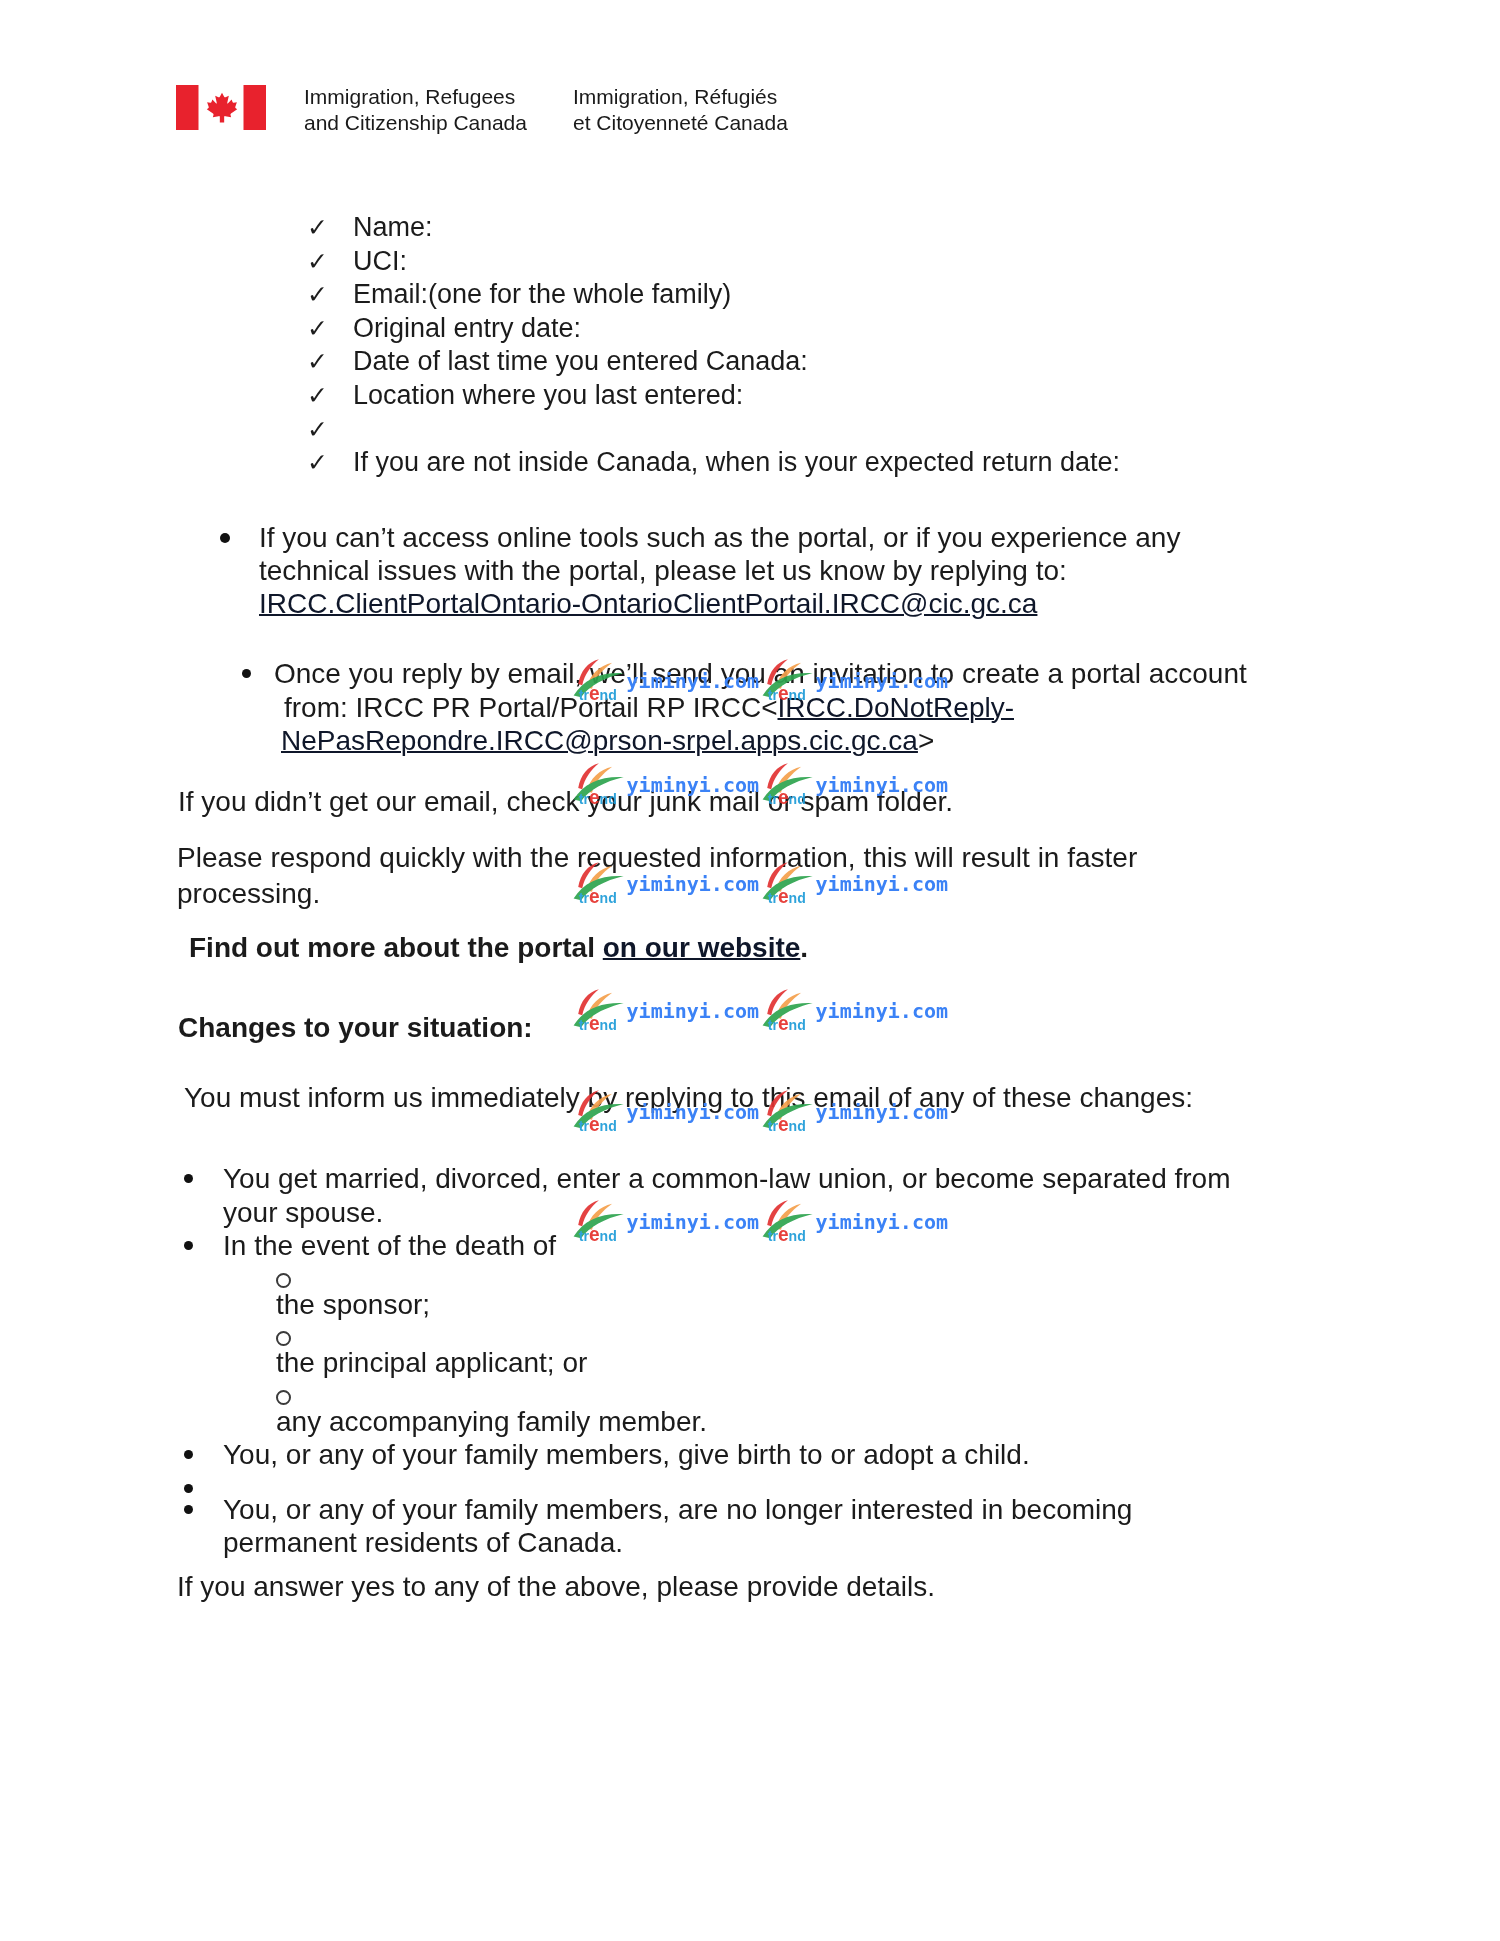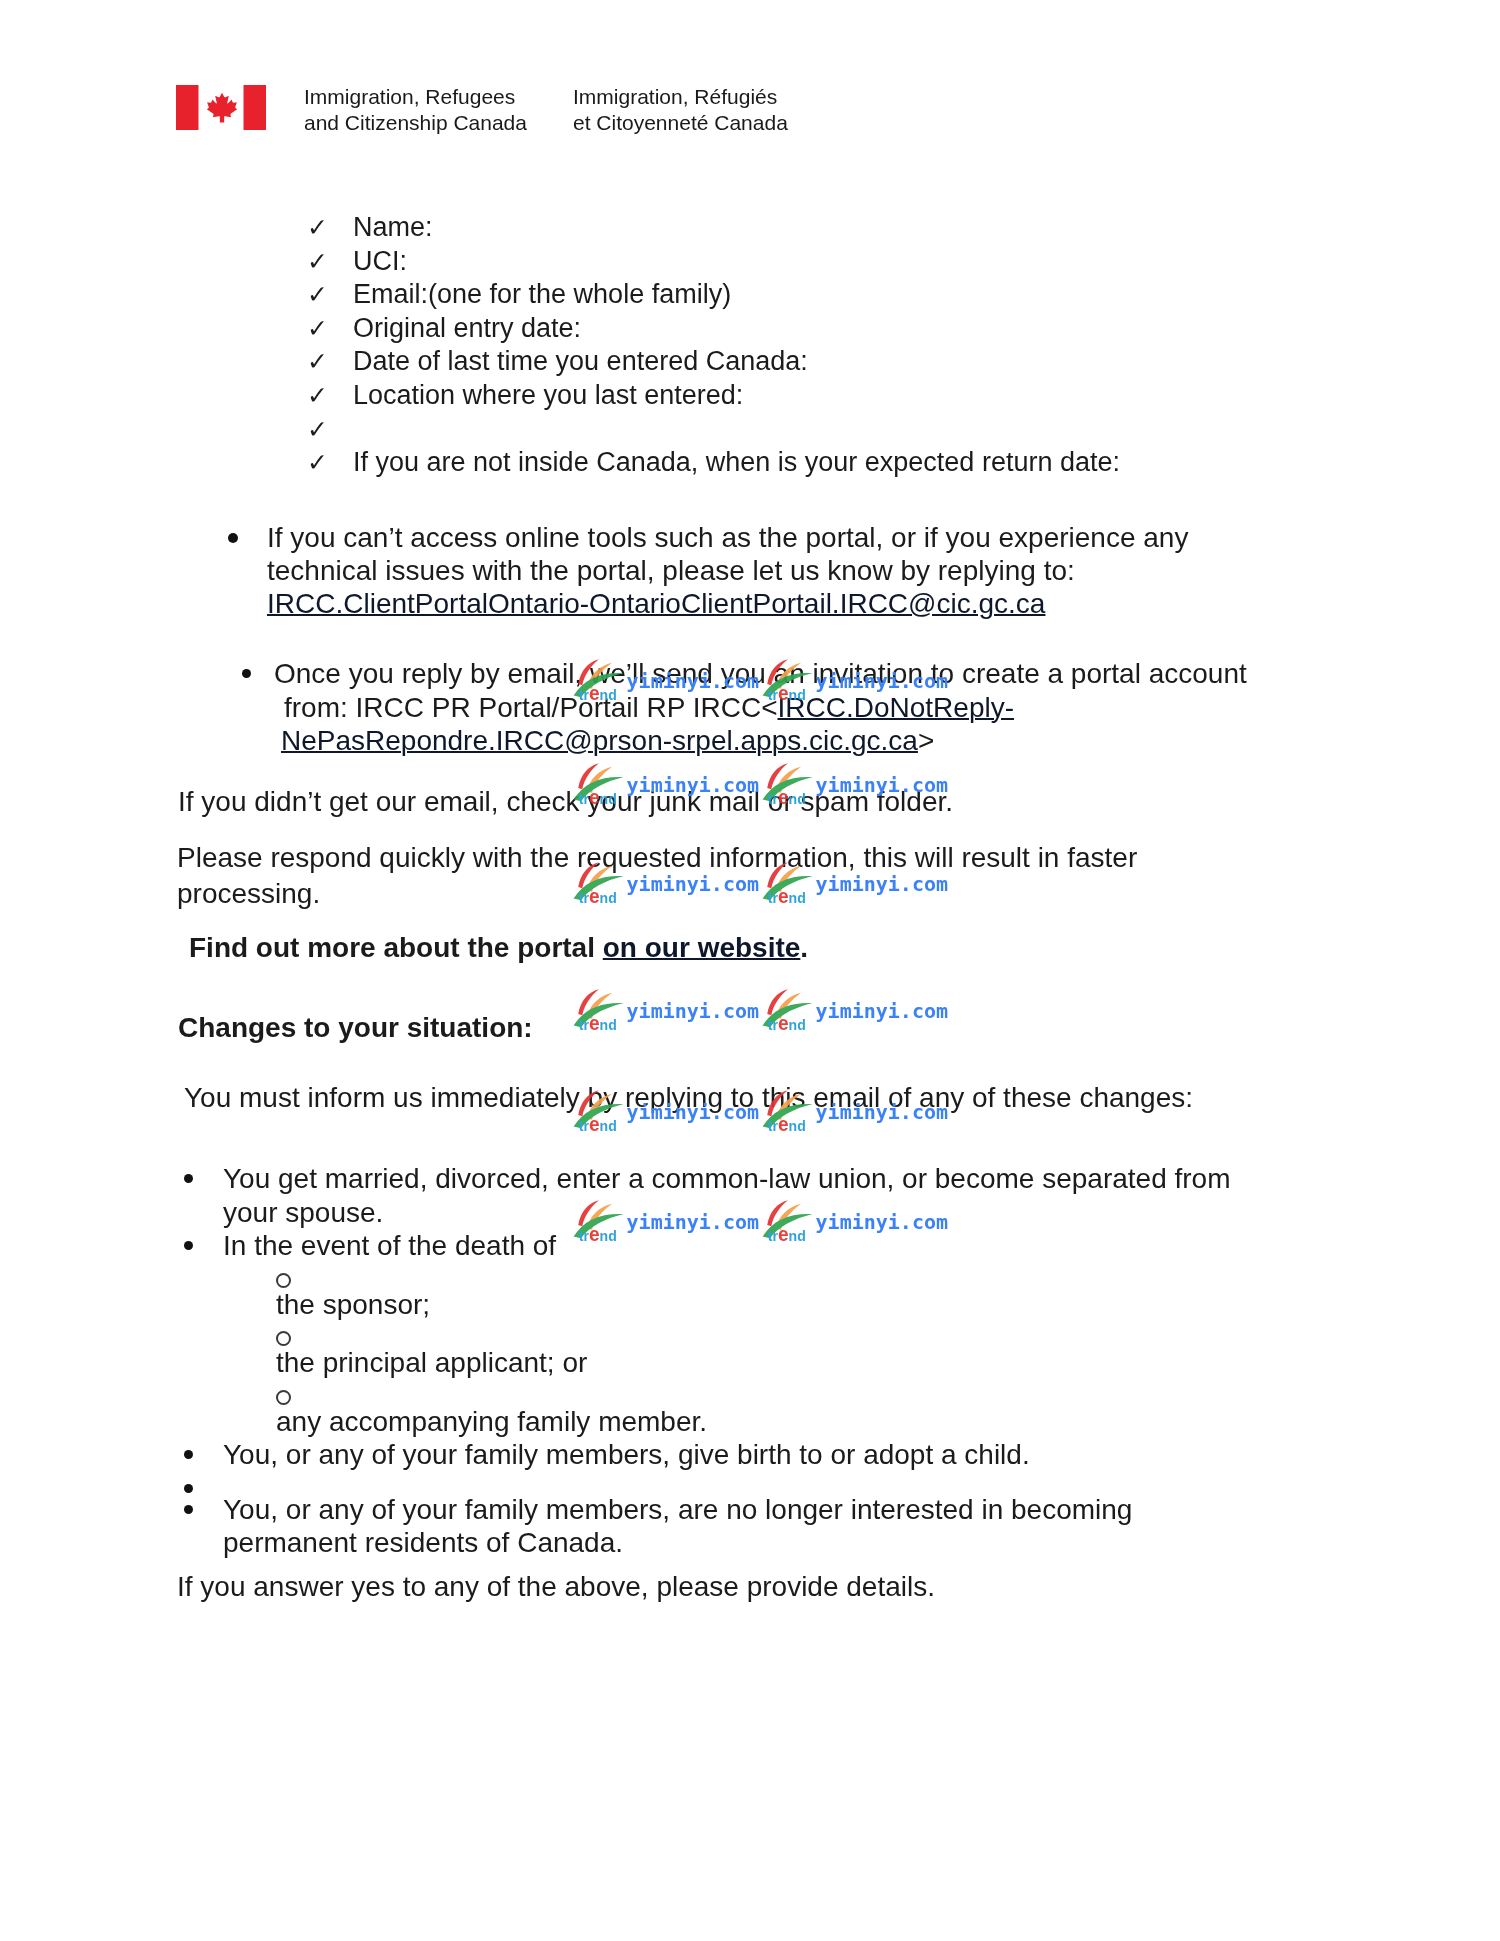--- a/index.html
+++ b/index.html
@@ -85,21 +85,21 @@
     </div>
   <div class="check-row">
       <span class="check-mark">✓</span>
     </div>
   <div class="check-row">
       <span class="check-mark">✓</span>
       <span class="line">If you are not inside Canada, when is your expected return date:</span>
     </div>
 </div>
 
-<div class="abs b-row body-text" style="left:228px;top:521px;line-height:33px;justify-content:space-between;">
+<div class="abs b-row body-text" style="left:220px;top:521px;line-height:33px;justify-content:space-between;">
   <span class="b-marker"></span>
     <span class="b-gap1"></span>
   <div>
     <div class="line">If you can’t access online tools such as the portal, or if you experience any</div>
     <div class="line">technical issues with the portal, please let us know by replying to:</div>
     <div class="line"><a class="link">IRCC.ClientPortalOntario-OntarioClientPortail.IRCC@cic.gc.ca</a></div>
   </div>
 </div>
 
 <div class="abs b-row body-text" style="left:242px;top:657px;">

